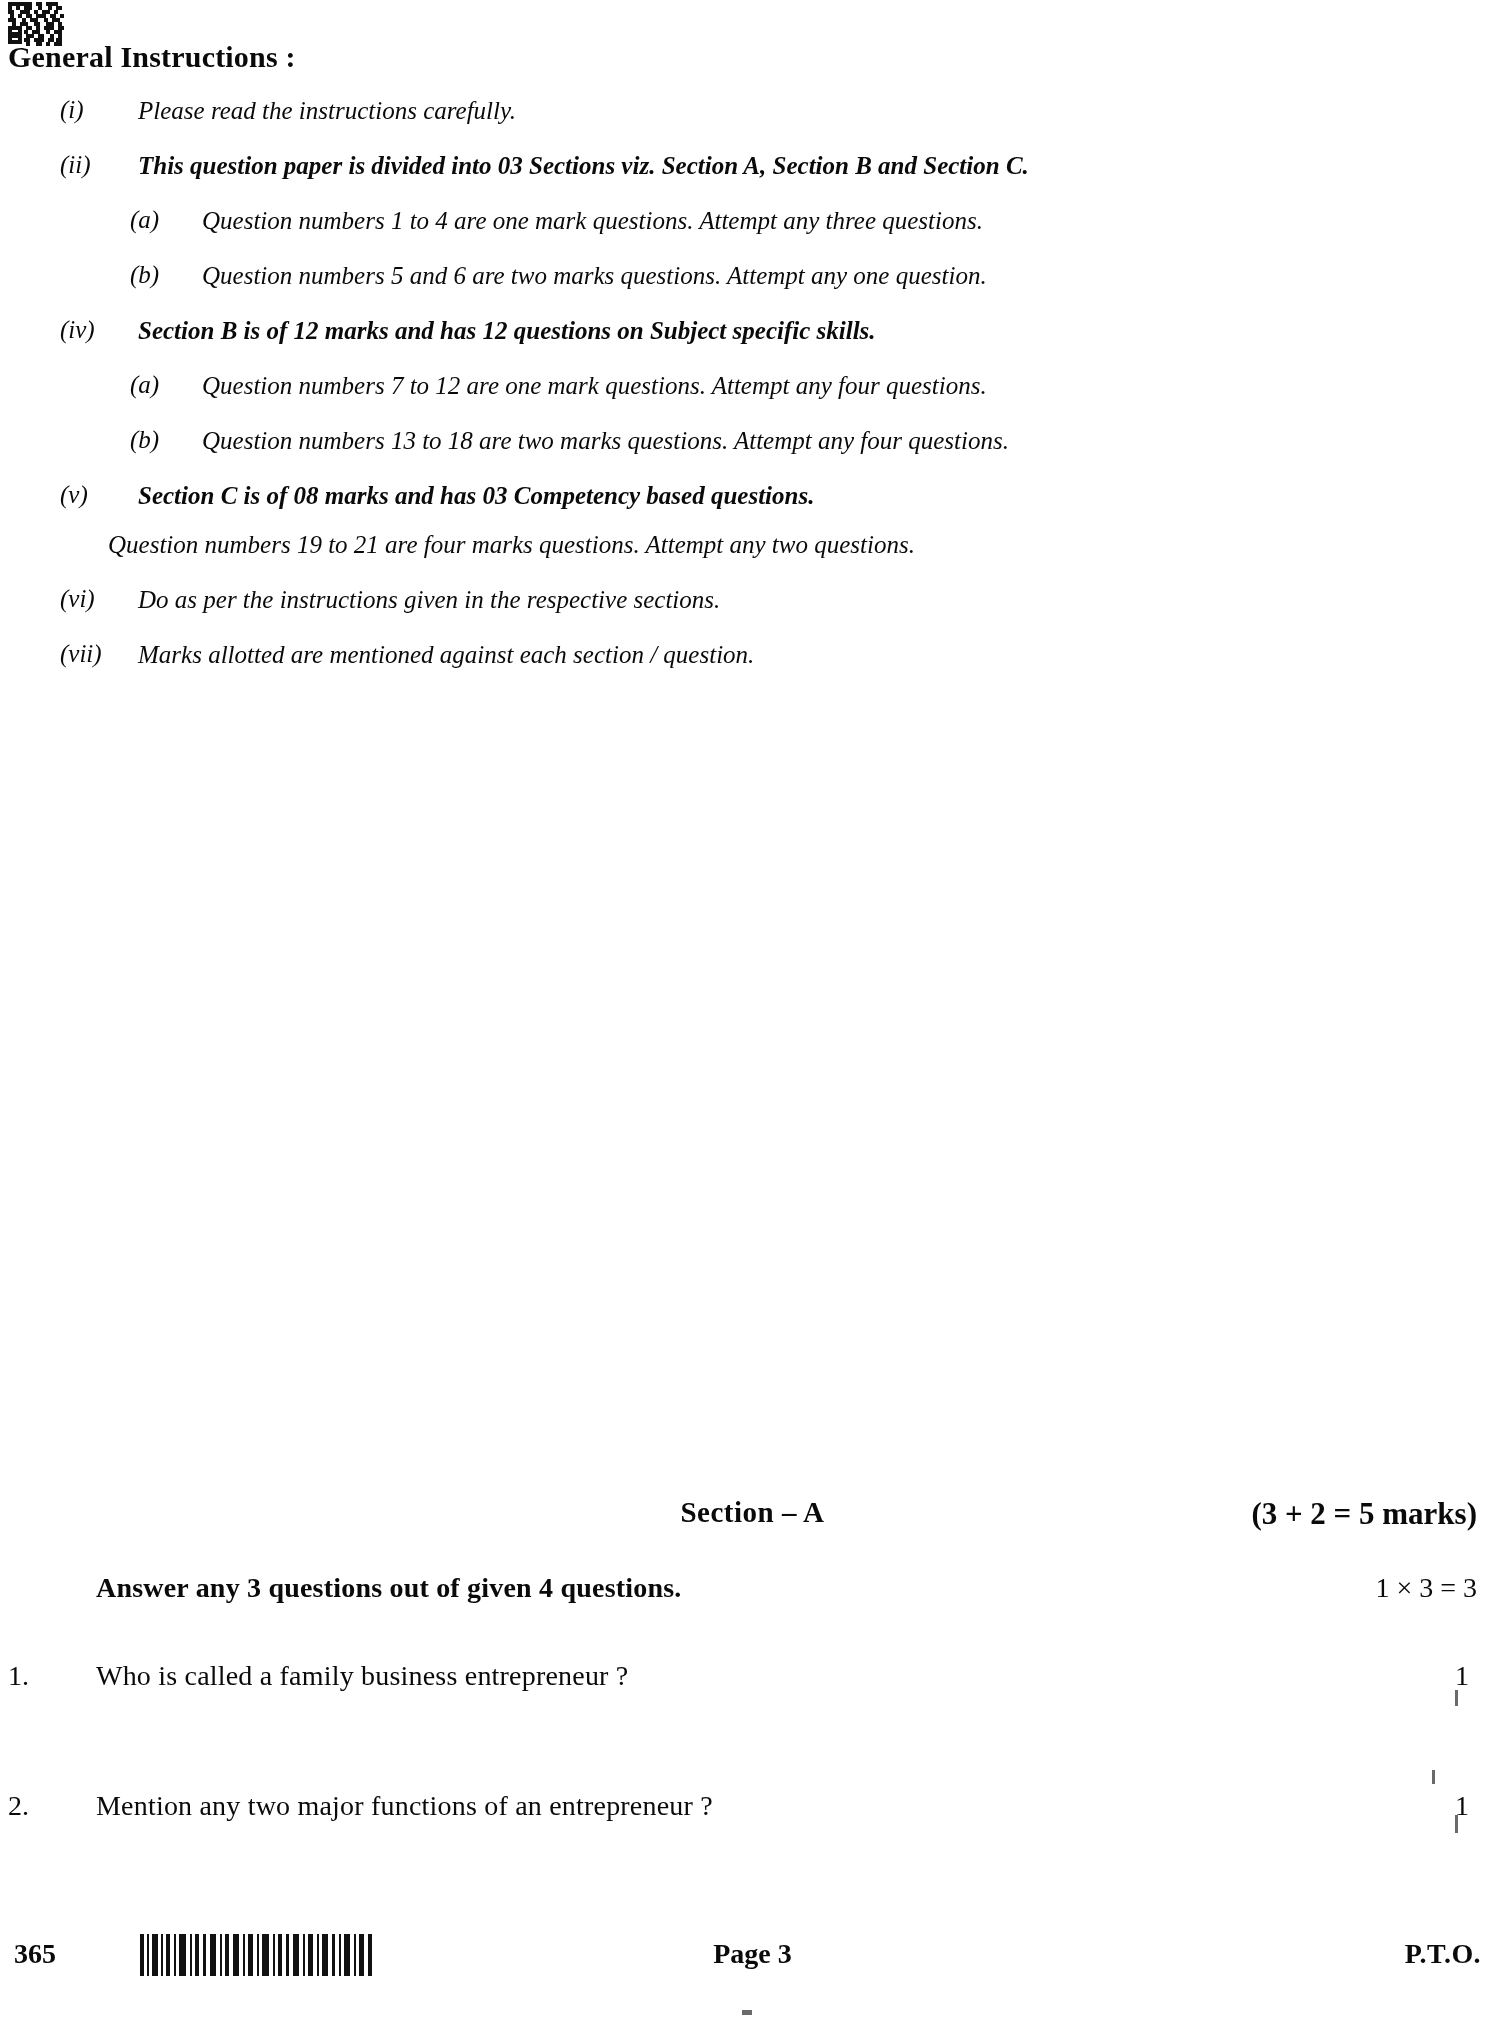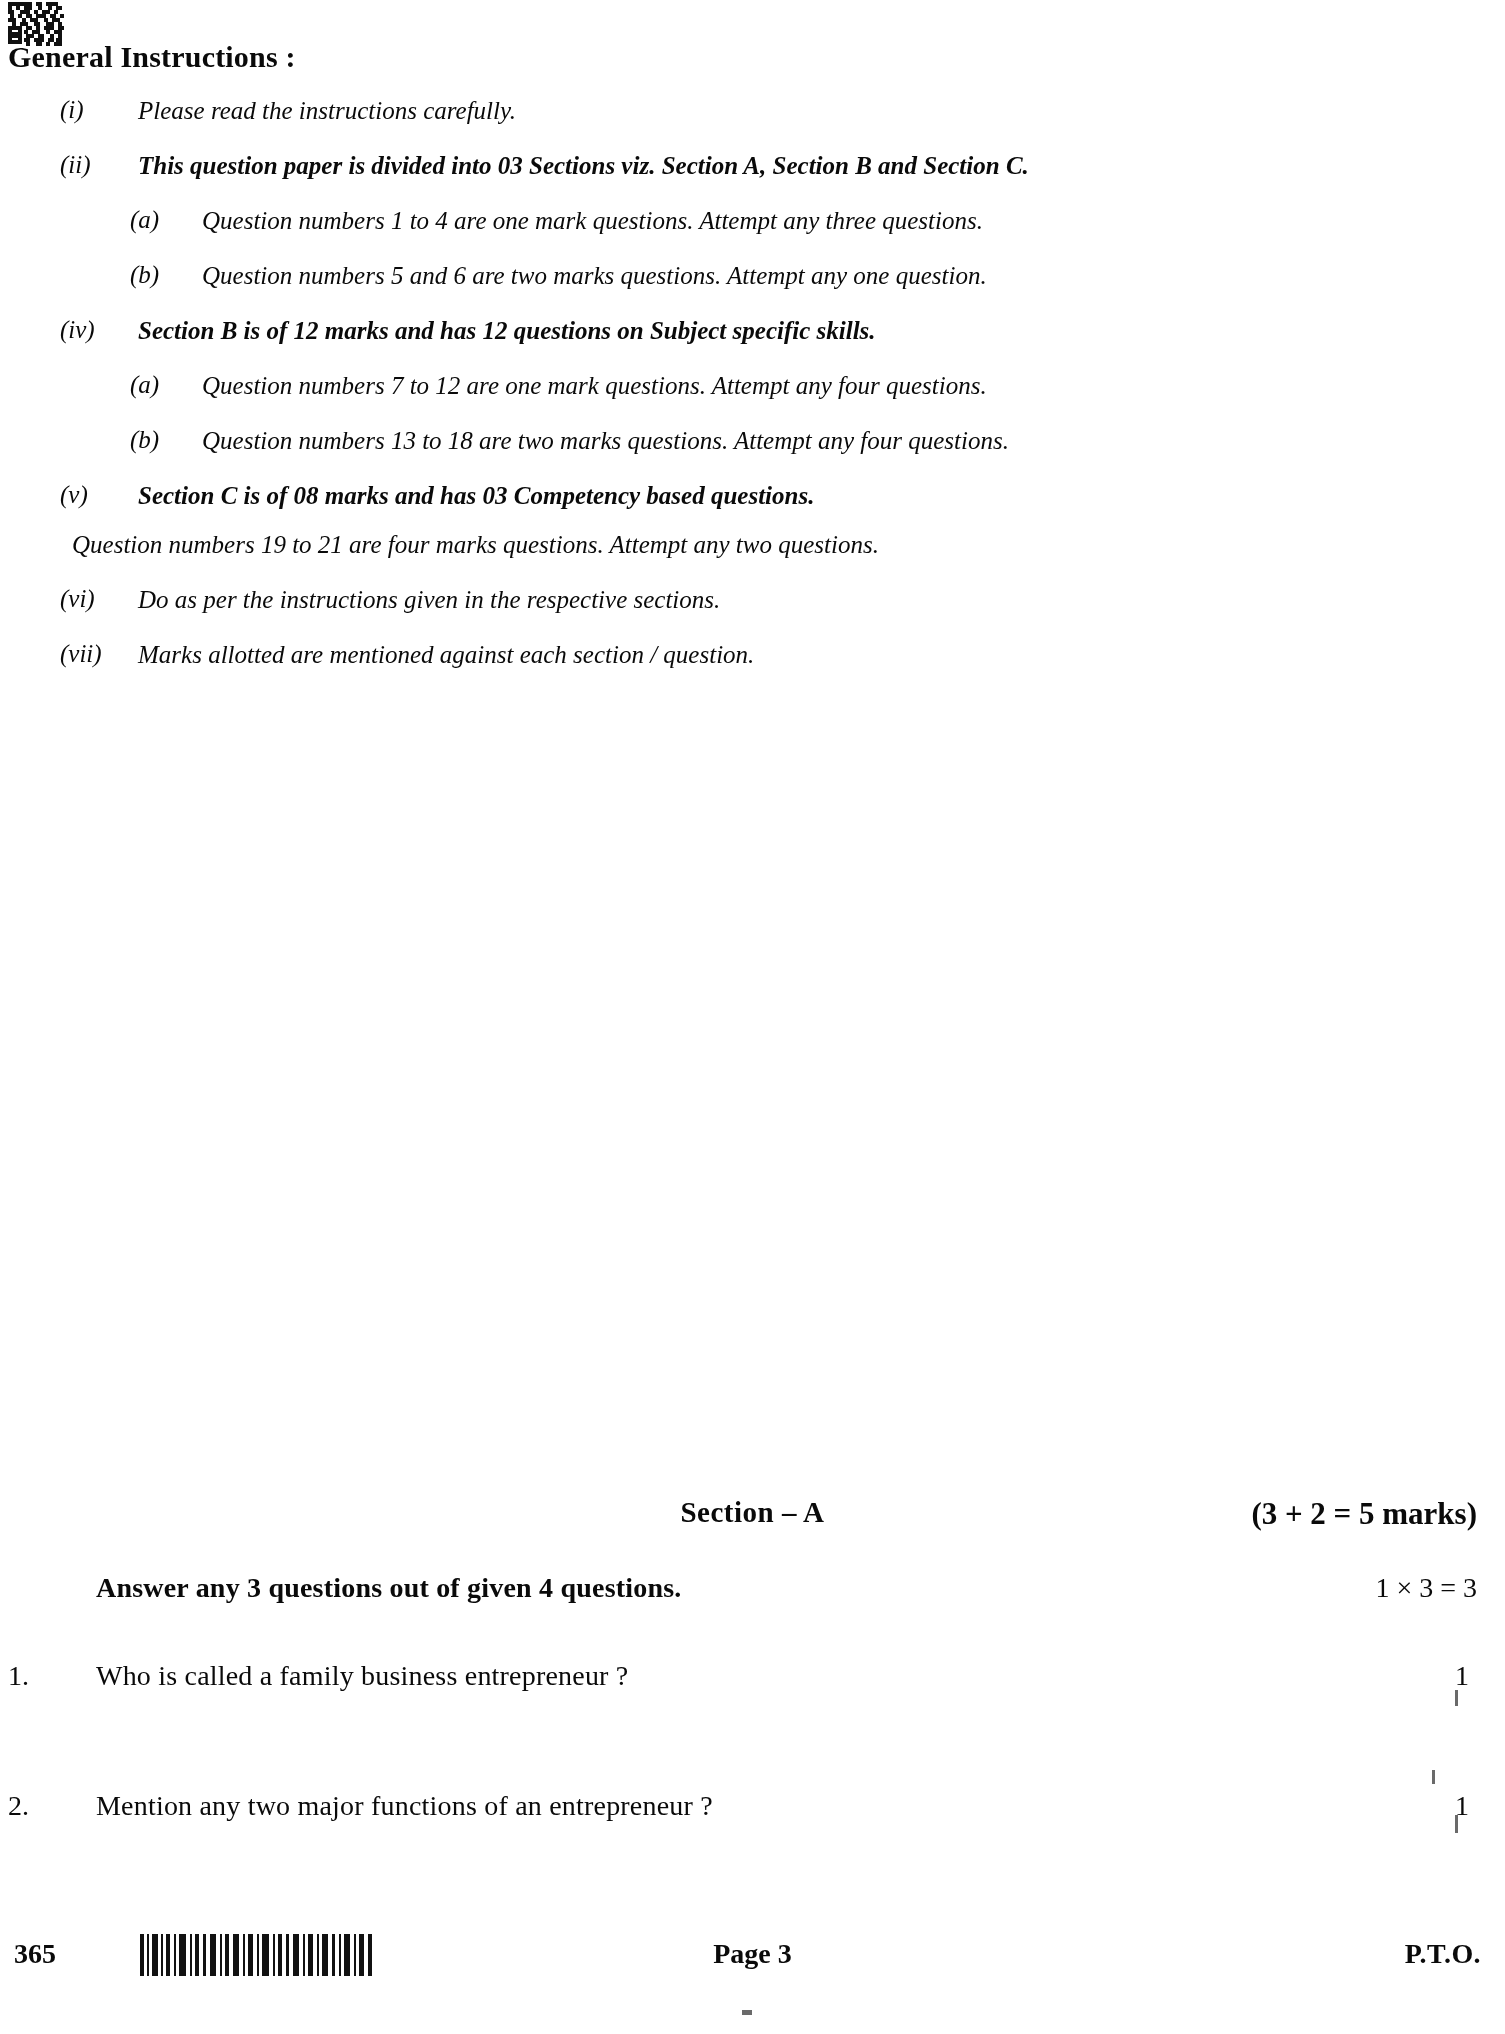--- a/index.html
+++ b/index.html
@@ -68,21 +68,21 @@
   .lvl1 { padding-left: 60px; }
   .lvl1 > .ins-marker { width: 78px; }
   .lvl1 > .ins-body { width: 1060px; }
 
   
   .lvl2 { padding-left: 130px; }
   .lvl2 > .ins-marker { width: 72px; }
   .lvl2 > .ins-body { width: 990px; }
 
   
-  .lvl1-cont { padding-left: 72px; }
+  .lvl1-cont { padding-left: 108px; }
   .lvl1-cont > .ins-body {
     width: 1060px;
     font-style: italic;
     font-size: 25px;
     line-height: 1.48;
   }
 
   .just { text-align: justify; text-align-last: left; }
   .b { font-weight: bold; }
 

